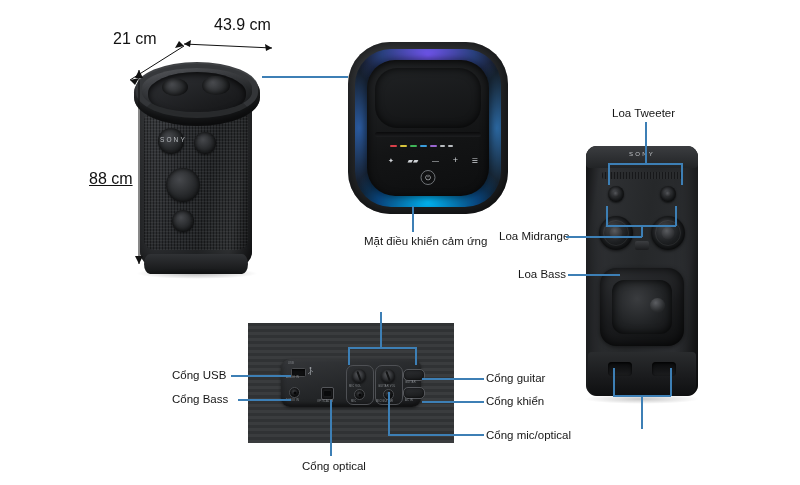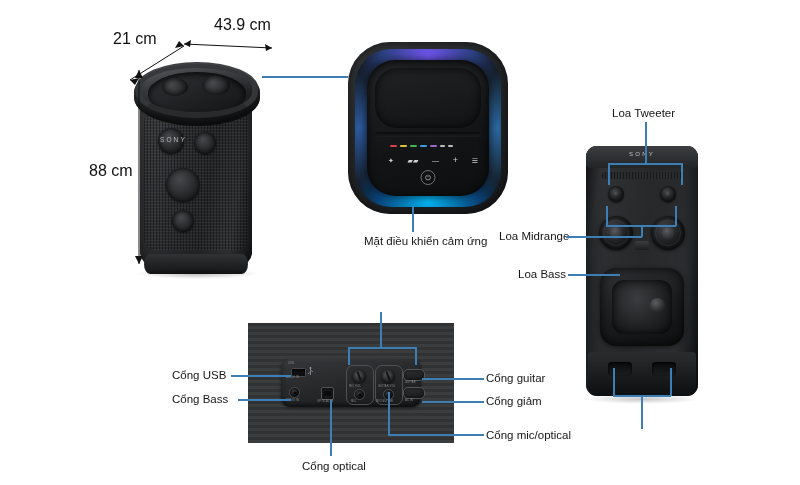--- a/index.html
+++ b/index.html
@@ -176,21 +176,21 @@
     <path d="M94 12 L87 8 L88 15 Z" fill="#111"></path>
   </svg>
 
   <div class="dim" style="left:113px;top:30px;">21 cm</div>
   <svg style="position:absolute;left:124px;top:40px;" width="66" height="46">
     <line x1="6" y1="40" x2="60" y2="6" stroke="#111" stroke-width="1"></line>
     <path d="M6 40 L15 38 L11 45 Z" fill="#111"></path>
     <path d="M60 6 L51 8 L55 1 Z" fill="#111"></path>
   </svg>
 
-  <div class="dim" style="left:89px;top:162px;">88 cm</div>
+  <div class="dim" style="left:89px;top:170px;text-decoration:underline;">88 cm</div>
   <svg style="position:absolute;left:132px;top:64px;" width="14" height="206">
     <line x1="7" y1="6" x2="7" y2="200" stroke="#111" stroke-width="1"></line>
     <path d="M7 6 L3 14 L11 14 Z" fill="#111"></path>
     <path d="M7 200 L3 192 L11 192 Z" fill="#111"></path>
   </svg>
 
   <div class="ln lnh" style="left:262px;top:76px;width:86px;"></div>
 
   <div id="v2">
     <div class="v2-outer"></div>
@@ -324,21 +324,21 @@
   <div class="ln lnv" style="left:348px;top:347px;height:18px;"></div>
   <div class="ln lnv" style="left:415px;top:347px;height:18px;"></div>
 
   <div class="lbl" style="left:172px;top:368px;">Cổng USB</div>
   <div class="ln lnh" style="left:231px;top:375px;width:60px;"></div>
   <div class="lbl" style="left:172px;top:392px;">Cổng Bass</div>
   <div class="ln lnh" style="left:238px;top:399px;width:53px;"></div>
 
   <div class="lbl" style="left:486px;top:371px;">Cổng guitar</div>
   <div class="ln lnh" style="left:422px;top:378px;width:62px;"></div>
-  <div class="lbl" style="left:486px;top:394px;">Cổng giảm</div>
+  <div class="lbl" style="left:486px;top:394px;">Cổng khiển</div>
   <div class="ln lnh" style="left:422px;top:401px;width:62px;"></div>
 
   <div class="lbl" style="left:486px;top:428px;">Cổng mic/optical</div>
   <div class="ln lnv" style="left:388px;top:392px;height:43px;"></div>
   <div class="ln lnh" style="left:388px;top:434px;width:96px;"></div>
 
   <div class="lbl" style="left:302px;top:459px;">Cổng optical</div>
   <div class="ln lnv" style="left:330px;top:400px;height:56px;"></div>
 
 </div>

